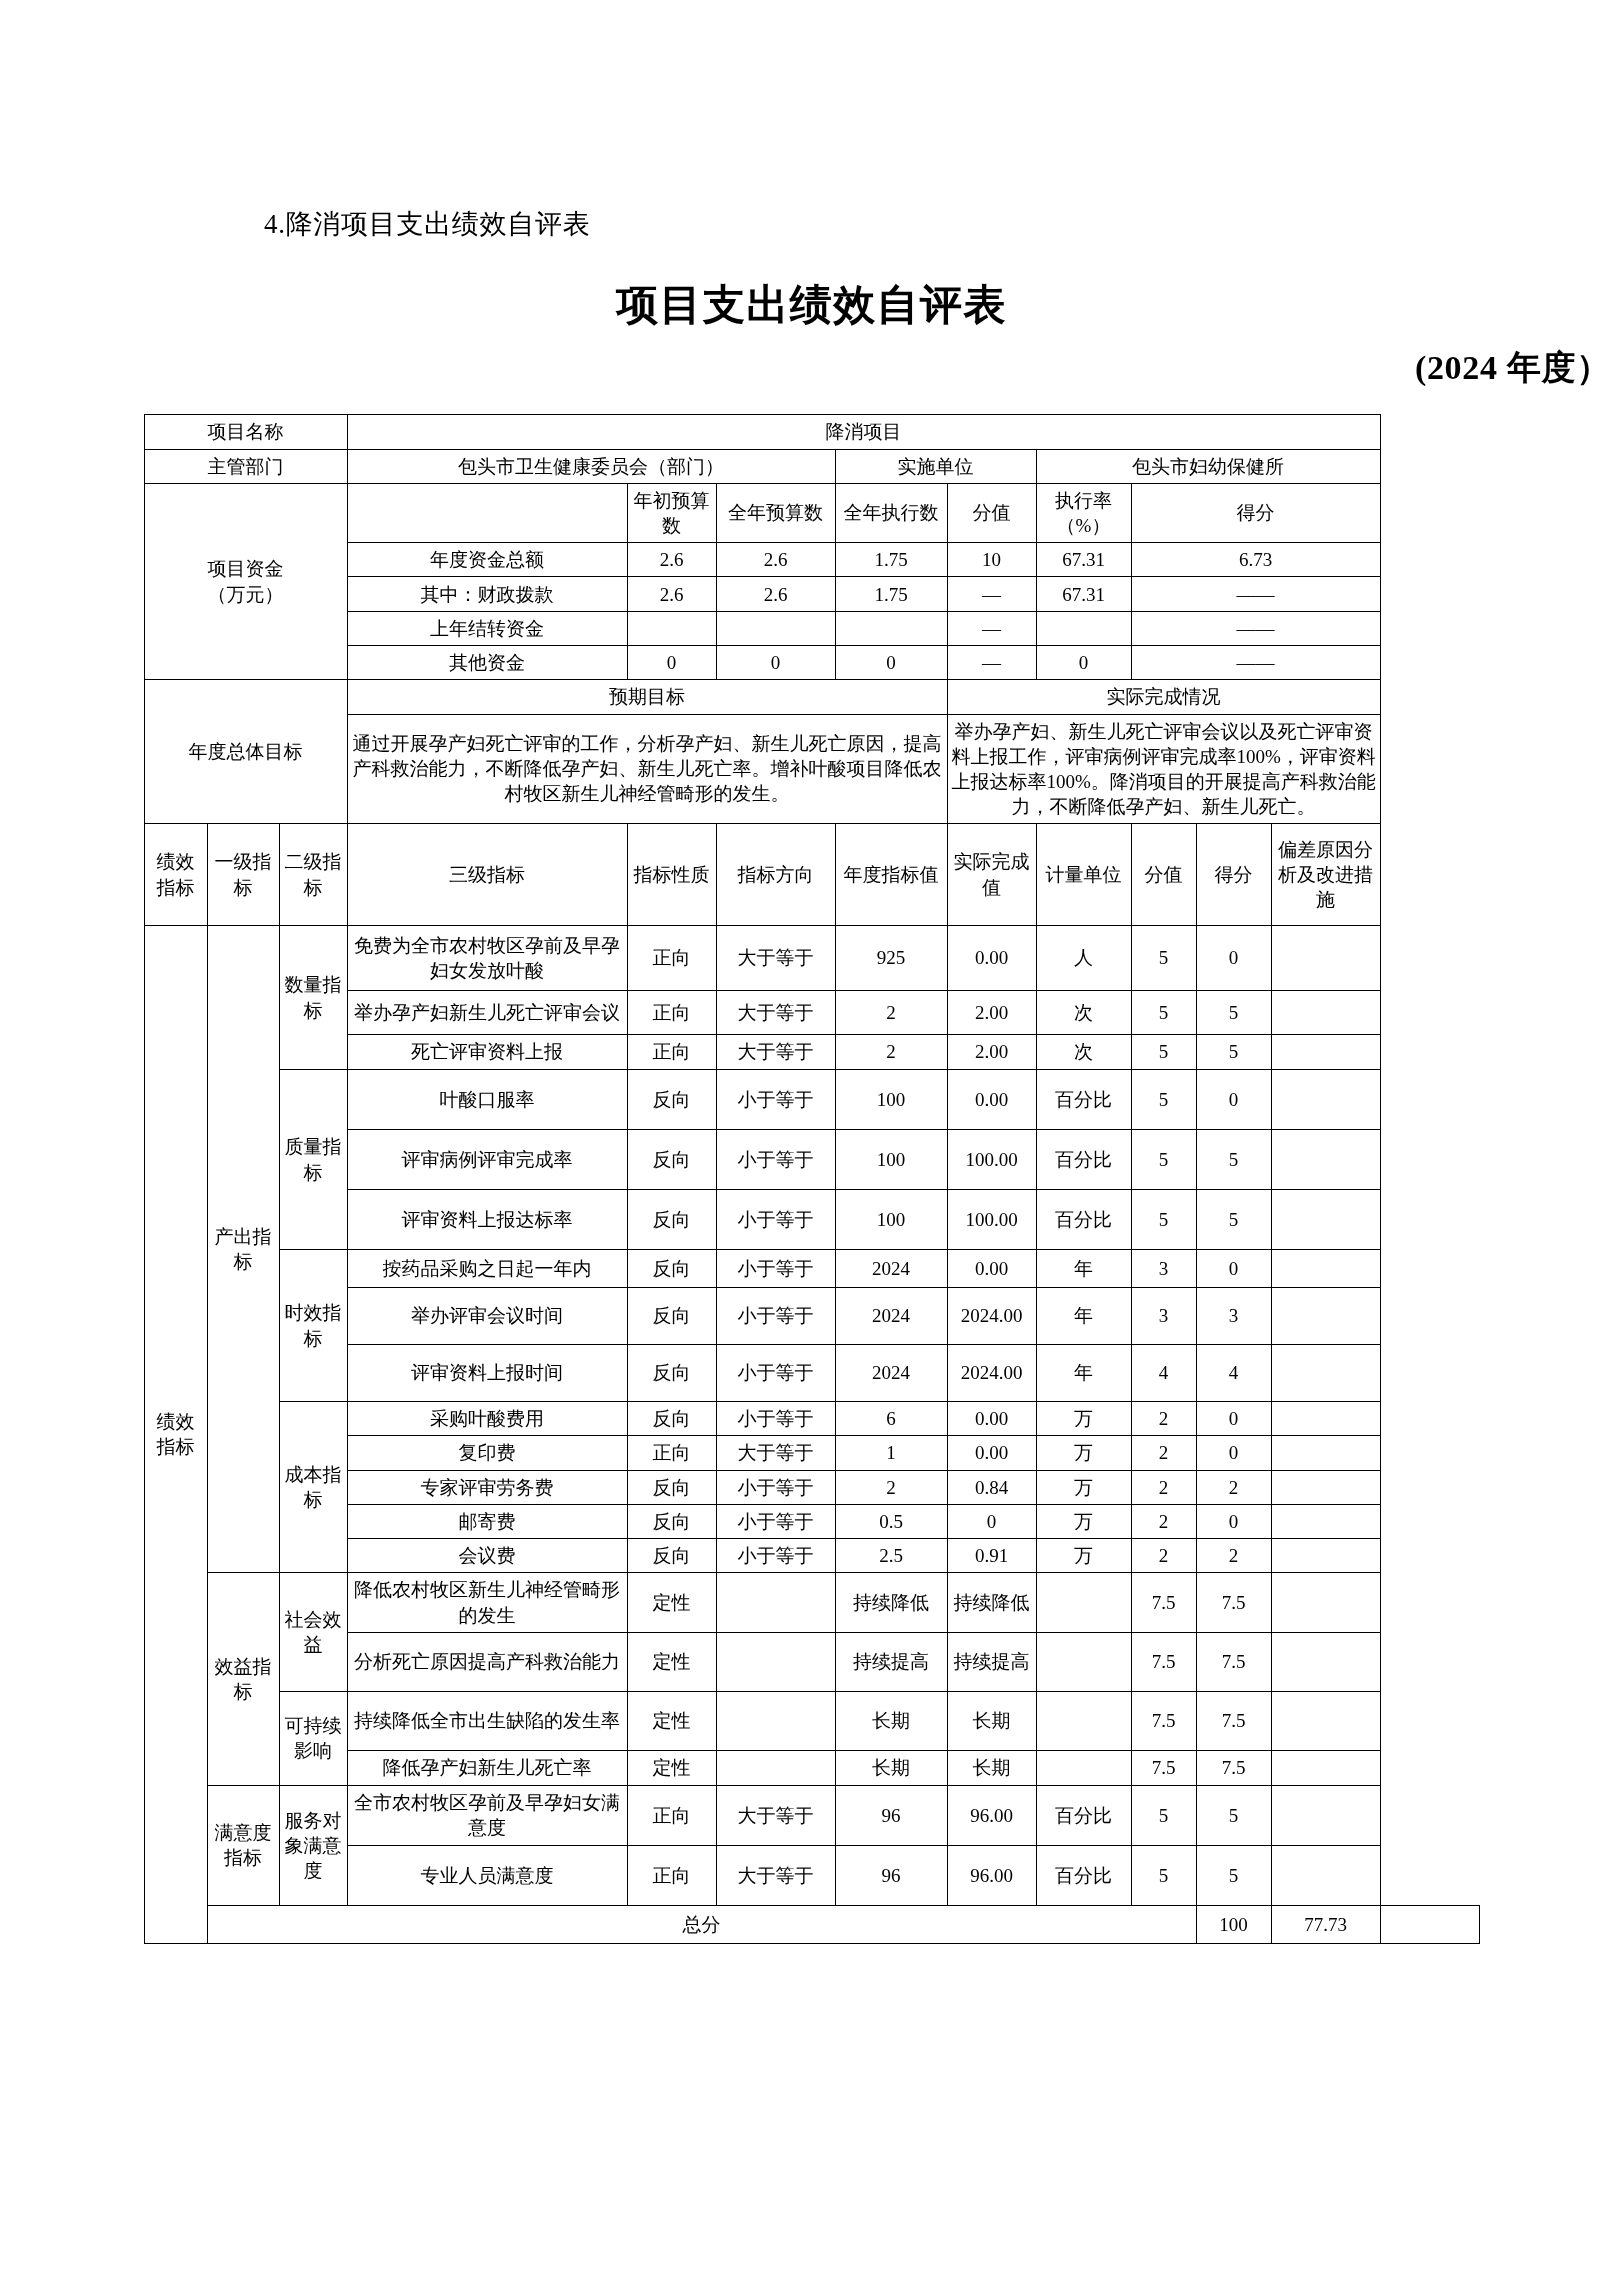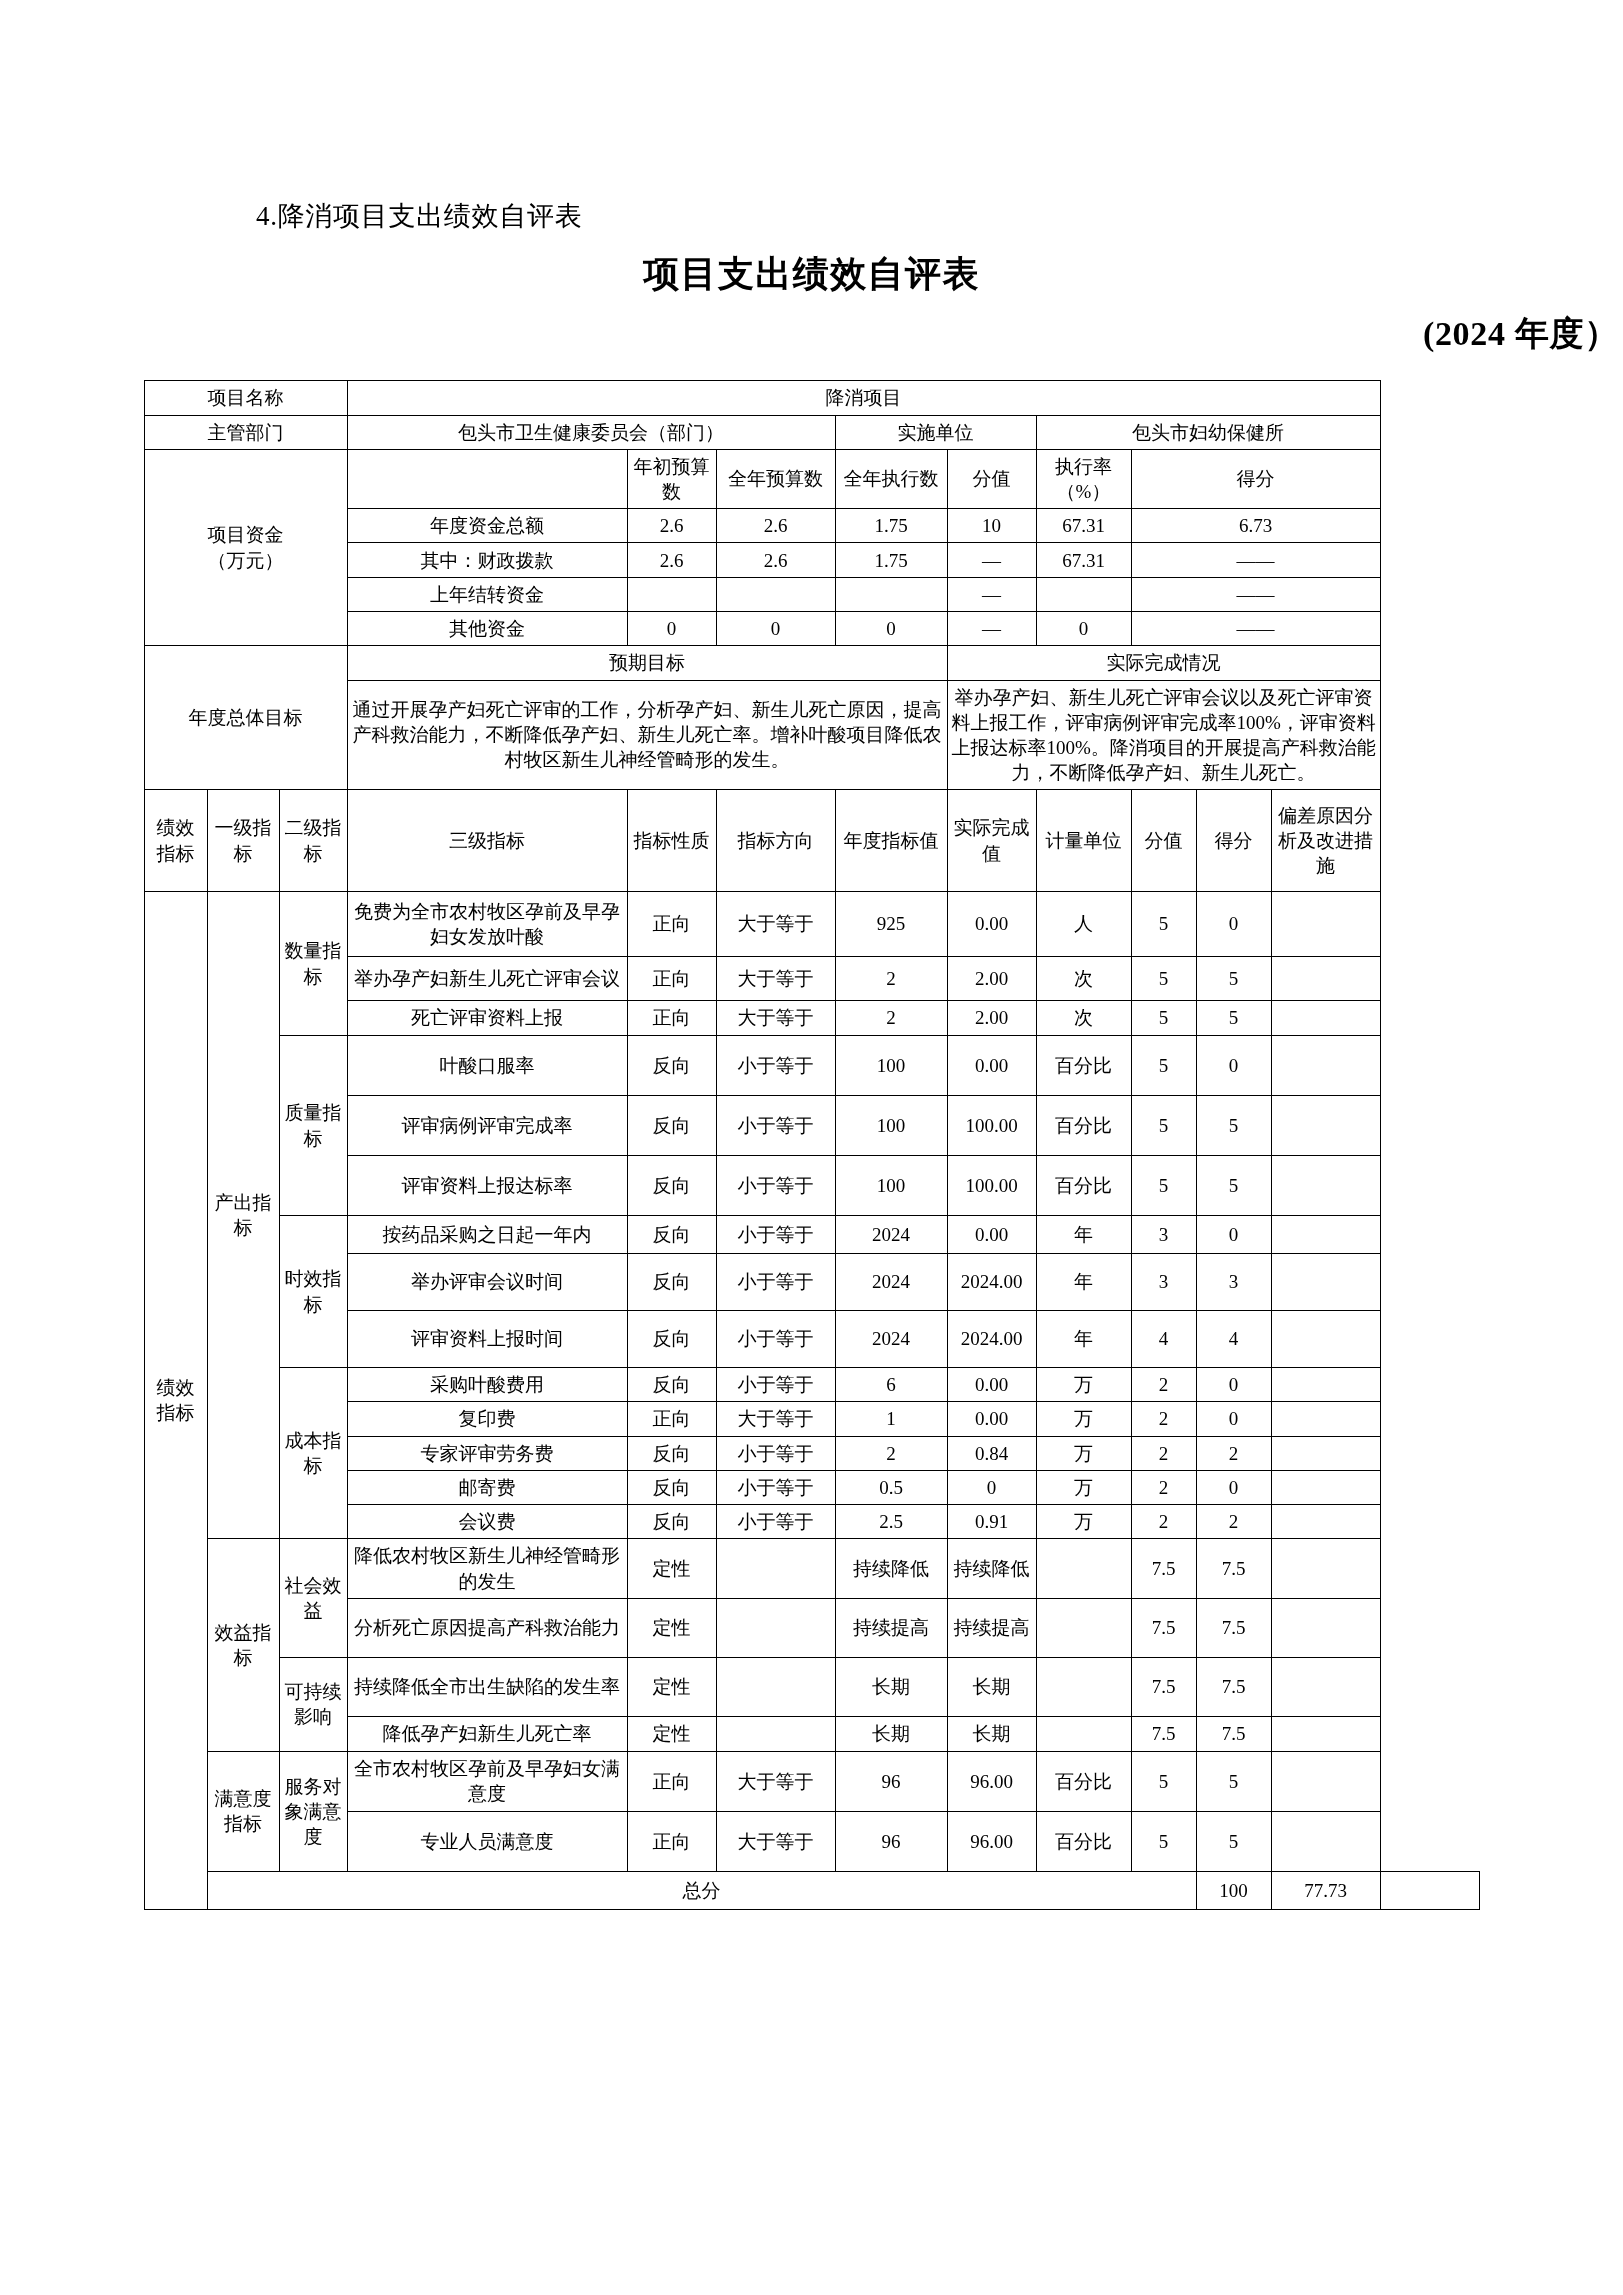--- a/index.html
+++ b/index.html
@@ -8,35 +8,35 @@
     background: #ffffff;
   }
   body {
     font-family: "Liberation Serif", "DejaVu Serif", serif;
     color: #000;
   }
   .page {
     width: 1623px;
     min-height: 2295px;
     margin: 0 auto;
-    padding: 4px;
+    padding: 12px;
     box-sizing: border-box;
     position: relative;
   }
   .doc-head {
     padding-left: 252px;
     padding-top: 194px;
     font-size: 27px;
     letter-spacing: 0.7px;
   }
   .title1 {
     text-align: center;
-    font-size: 36px;
+    font-size: 42px;
     font-weight: bold;
-    margin-top: 16px;
+    margin-top: 35px;
     letter-spacing: 1.4px;
   }
   .title2 {
     text-align: right;
     font-size: 34px;
     font-weight: bold;
     margin-top: 12.3px;
     letter-spacing: 0.7px;
   }
   .tbl-wrap {

